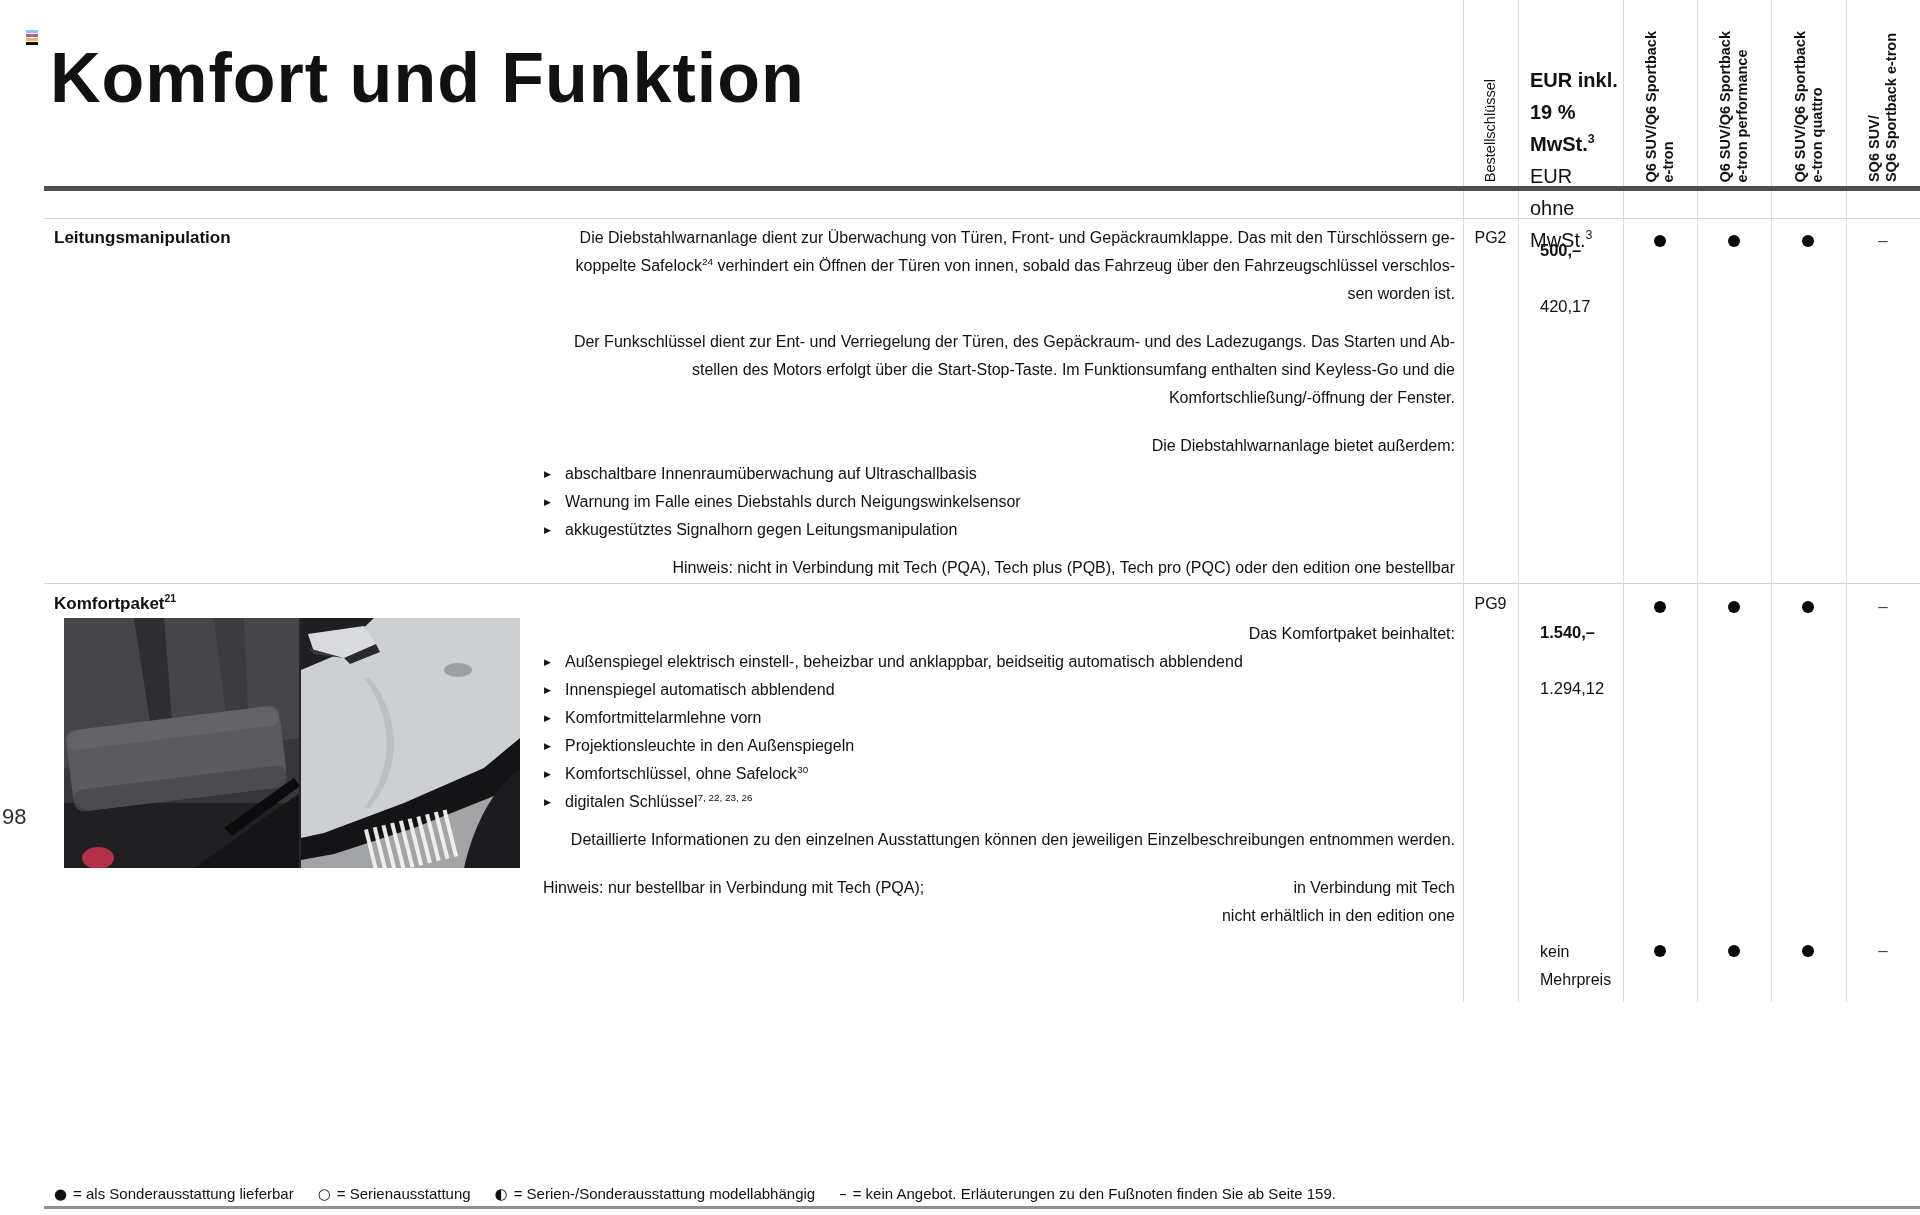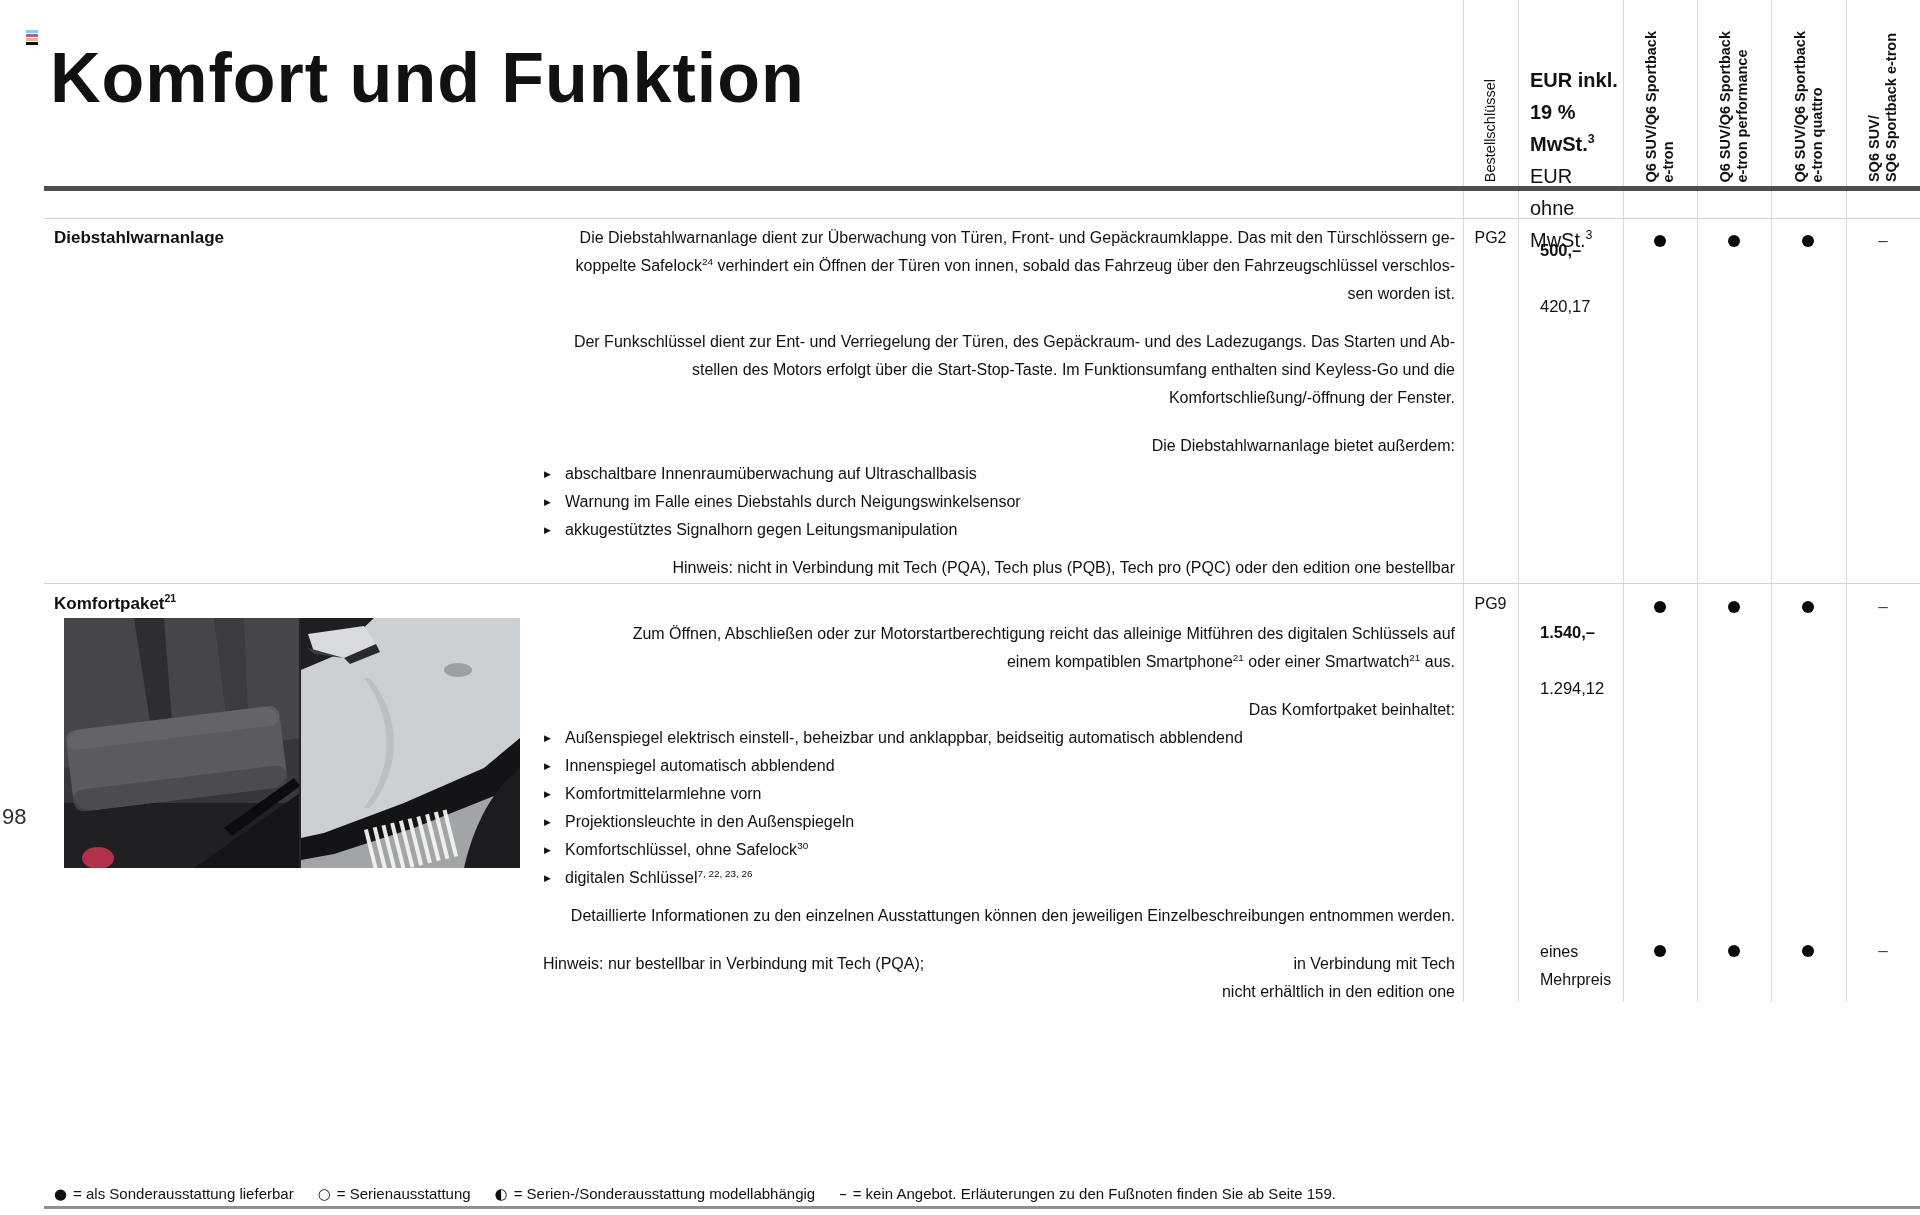--- a/index.html
+++ b/index.html
@@ -111,21 +111,21 @@
 </div>
 <div class="rot-wrap w-m2" data-name="model-column-header">
   <span class="rot bold" data-name="model-column-label">Q6 SUV/Q6 Sportback
 e-tron quattro</span>
 </div>
 <div class="rot-wrap w-m3" data-name="model-column-header">
   <span class="rot bold" data-name="model-column-label">SQ6 SUV/
 SQ6 Sportback e-tron</span>
 </div>
 
-<div class="feat-title" style="top:224px" id="row0-title" data-name="feature-title"><span data-name="text-segment">Diebstahlwarnanlage</span></div>
+<div class="feat-title" style="top:224px" id="row0-title" data-name="feature-title"><span data-name="text-segment">Leitungsmanipulation</span></div>
 <div class="desc" style="top:224px" id="row0-desc" data-name="feature-description">
     <p class="para" data-name="description-paragraph"><span data-name="text-segment">Die Diebstahlwarnanlage dient zur Überwachung von Türen, Front- und Gepäckraumklappe. Das mit den Türschlössern ge-
 koppelte Safelock</span><sup data-name="footnote-superscript">24</sup><span data-name="text-segment"> verhindert ein Öffnen der Türen von innen, sobald das Fahrzeug über den Fahrzeugschlüssel verschlos-
 sen worden ist.</span></p>
     <p class="para" data-name="description-paragraph"><span data-name="text-segment">Der Funkschlüssel dient zur Ent- und Verriegelung der Türen, des Gepäckraum- und des Ladezugangs. Das Starten und Ab-
 stellen des Motors erfolgt über die Start-Stop-Taste. Im Funktionsumfang enthalten sind Keyless-Go und die
 Komfortschließung/-öffnung der Fenster.</span></p>
     <p class="para intro" data-name="description-paragraph"><span data-name="text-segment">Die Diebstahlwarnanlage bietet außerdem:</span></p>
     <div class="bullets" data-name="bullet-list">
       <div class="bullet" data-name="bullet-item"><span class="tri" data-name="bullet-triangle-icon">▶</span><span data-name="text-segment">abschaltbare Innenraumüberwachung auf Ultraschallbasis</span></div>
@@ -187,22 +187,20 @@
         <rect x="45" y="0" width="4" height="48"></rect>
       <rect x="54" y="0" width="4" height="48"></rect>
         <rect x="63" y="0" width="4" height="48"></rect>
       <rect x="72" y="0" width="4" height="48"></rect>
         <rect x="81" y="0" width="4" height="48"></rect>
     </g>
   </svg>
 </div>
 
 <div class="desc" style="top:620px" id="row1-desc" data-name="feature-description">
-    <p class="para" data-name="description-paragraph"><span data-name="text-segment">Zum Öffnen, Abschließen oder zur Motorstartberechtigung reicht das alleinige Mitführen des digitalen Schlüssels auf
-einem kompatiblen Smartphone</span><sup data-name="footnote-superscript">21</sup><span data-name="text-segment"> oder einer Smartwatch</span><sup data-name="footnote-superscript">21</sup><span data-name="text-segment"> aus.</span></p>
     <p class="para intro" data-name="description-paragraph"><span data-name="text-segment">Das Komfortpaket beinhaltet:</span></p>
     <div class="bullets" data-name="bullet-list">
       <div class="bullet" data-name="bullet-item"><span class="tri" data-name="bullet-triangle-icon">▶</span><span data-name="text-segment">Außenspiegel elektrisch einstell-, beheizbar und anklappbar, beidseitig automatisch abblendend</span></div>
       <div class="bullet" data-name="bullet-item"><span class="tri" data-name="bullet-triangle-icon">▶</span><span data-name="text-segment">Innenspiegel automatisch abblendend</span></div>
       <div class="bullet" data-name="bullet-item"><span class="tri" data-name="bullet-triangle-icon">▶</span><span data-name="text-segment">Komfortmittelarmlehne vorn</span></div>
       <div class="bullet" data-name="bullet-item"><span class="tri" data-name="bullet-triangle-icon">▶</span><span data-name="text-segment">Projektionsleuchte in den Außenspiegeln</span></div>
       <div class="bullet" data-name="bullet-item"><span class="tri" data-name="bullet-triangle-icon">▶</span><span data-name="text-segment">Komfortschlüssel, ohne Safelock</span><sup data-name="footnote-superscript">30</sup></div>
       <div class="bullet" data-name="bullet-item"><span class="tri" data-name="bullet-triangle-icon">▶</span><span data-name="text-segment">digitalen Schlüssel</span><sup data-name="footnote-superscript">7, 22, 23, 26</sup></div>
     </div>
     <p class="para" data-name="description-paragraph"><span data-name="text-segment">Detaillierte Informationen zu den einzelnen Ausstattungen können den jeweiligen Einzelbeschreibungen entnommen werden.</span></p>
@@ -214,21 +212,21 @@
   <div class="gross" data-name="price-gross">1.540,–</div>
   <div data-name="price-net">1.294,12</div>
 </div>
 <div class="mark-line" style="top:598px" id="row1-marks" data-name="availability-marks">
     <span class="mark-dot" data-name="availability-dot-icon" style="left: 1654px;"></span>
     <span class="mark-dot" data-name="availability-dot-icon" style="left: 1728px;"></span>
     <span class="mark-dot" data-name="availability-dot-icon" style="left: 1802px;"></span>
     <span class="mark-dash" data-name="no-offer-dash" style="left: 1873px;">–</span>
   </div>
 
-<div class="price-sec" style="top:938px" data-name="price-note">eines
+<div class="price-sec" style="top:938px" data-name="price-note">kein
 Mehrpreis</div>
 <div class="mark-line" style="top:942px" id="row1-marks-sec" data-name="availability-marks">
     <span class="mark-dot" data-name="availability-dot-icon" style="left: 1654px;"></span>
     <span class="mark-dot" data-name="availability-dot-icon" style="left: 1728px;"></span>
     <span class="mark-dot" data-name="availability-dot-icon" style="left: 1802px;"></span>
     <span class="mark-dash" data-name="no-offer-dash" style="left: 1873px;">–</span>
   </div>
 
 <div class="legend" id="legend" data-name="legend"><span class="item" data-name="legend-item"><span class="sym" data-name="legend-symbol-icon">●</span><span data-name="legend-text">= als Sonderausstattung lieferbar</span></span><span class="item" data-name="legend-item"><span class="sym" data-name="legend-symbol-icon">○</span><span data-name="legend-text">= Serienausstattung</span></span><span class="item" data-name="legend-item"><span class="sym" data-name="legend-symbol-icon">◐</span><span data-name="legend-text">= Serien-/Sonderausstattung modellabhängig</span></span><span class="item" data-name="legend-item"><span class="sym" data-name="legend-symbol-icon">–</span><span data-name="legend-text">= kein Angebot. Erläuterungen zu den Fußnoten finden Sie ab Seite 159.</span></span></div>
 

